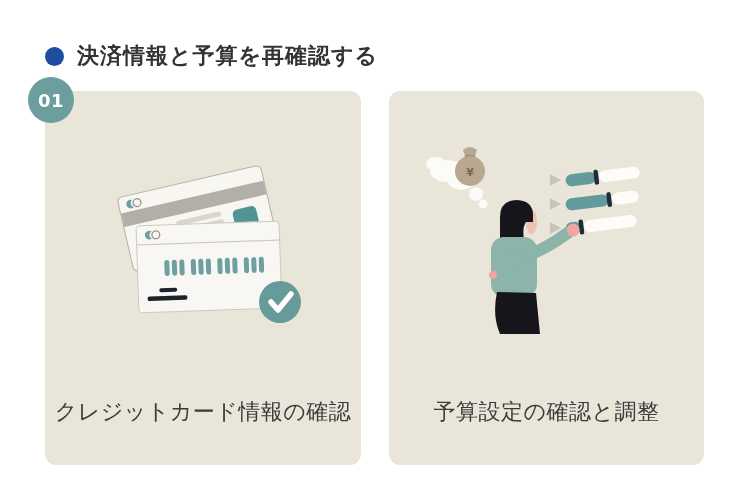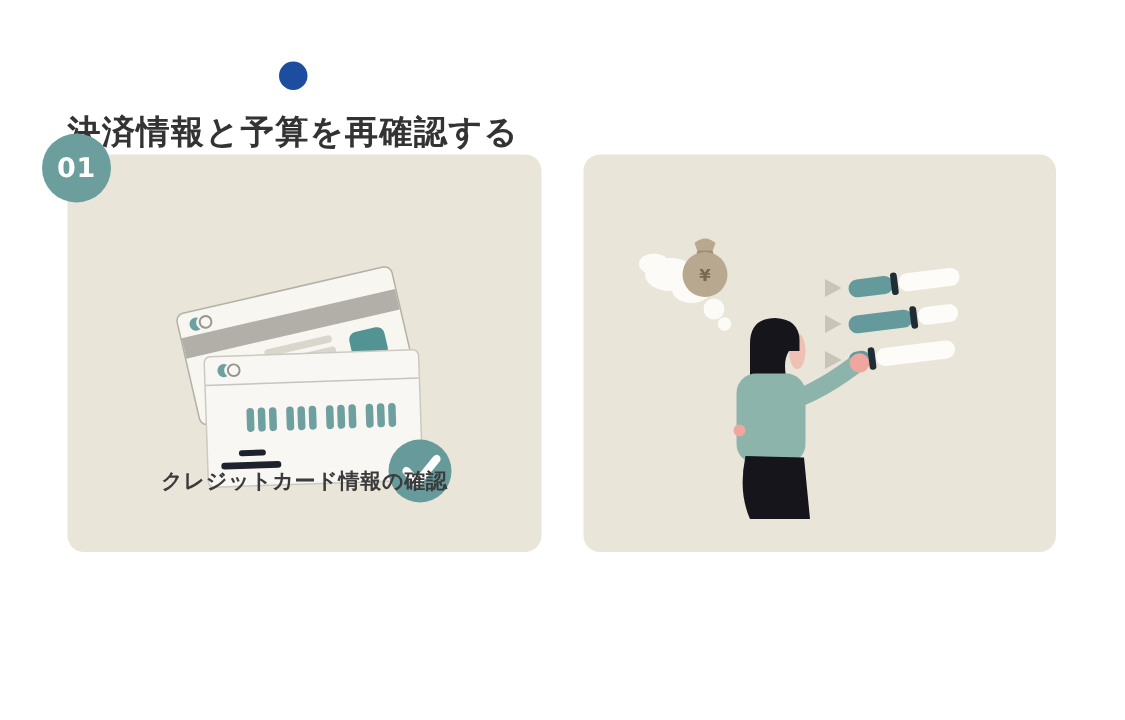--- a/index.html
+++ b/index.html
@@ -2,39 +2,39 @@
 <html><head>
 <meta charset="utf-8">
 <style>
   * { margin:0; padding:0; box-sizing:border-box; }
   html,body { background:#ffffff; }
   .canvas {
     position:relative; width:750px; height:480px; background:#ffffff;
     font-family:"DejaVu Sans","Liberation Sans",sans-serif; overflow:hidden;
   }
   
-  .header { position:absolute; left:45px; top:41px; display:flex; align-items:center; gap:13px;flex-direction:column; }
+  .header { position:absolute; left:45px; top:41px; display:flex; align-items:center; gap:13px; }
   .bullet { width:19px; height:19px; border-radius:50%; background:#1d4d9e; flex:0 0 auto; }
   .title { font-size:22px; font-weight:bold; color:#333333; letter-spacing:1px; }
   
   .card {
-    position:absolute; top:103px; width:316px; height:265px;
+    position:absolute; top:91px; width:316px; height:374px;
     background:#eae5d9; border-radius:11px;
   }
   .card.c1 { left:45px; }
   .card.c2 { left:389px; width:315px; }
   .badge {
     position:absolute; left:-17px; top:-14px; width:46px; height:46px; border-radius:50%;
     background:#6d9e9e; color:#ffffff; font-weight:bold; font-size:18px;
     display:flex; align-items:center; justify-content:center; letter-spacing:0.5px;
   }
   .illus { position:absolute; left:0; top:0; }
   .card-label {
     position:absolute; left:0; bottom:38px; width:100%; text-align:center;
-    font-size:14px; font-weight:bold; color:#3b3b3b; letter-spacing:0.5px;
+    font-size:22px; font-weight:normal; color:#3b3b3b; letter-spacing:0.5px;
   }
 </style>
 </head>
 <body>
 
 <div class="canvas">
 
   <div class="header">
     <span class="bullet"></span>
     <h1 class="title">決済情報と予算を再確認する</h1>
@@ -140,15 +140,16 @@
         <ellipse cx="142.5" cy="131" rx="5.5" ry="12" fill="#efc0b4"></ellipse>
         <path d="M111 148 L111 126 Q111 109 128 109 Q144 110 144 124 L144 131 L137 131 Q133 137 135 148 Z" fill="#15151b"></path>
         <rect x="102" y="146" width="46" height="60" rx="13" fill="#8db4ab"></rect>
         <circle cx="104" cy="184" r="4" fill="#efa69f"></circle>
         <path d="M108 201 Q103 225 111 243 L151 243 L147 202 Z" fill="#15151b"></path>
         <path d="M126 168 Q152 162 180 141" stroke="#8db4ab" stroke-width="12" fill="none" stroke-linecap="round"></path>
         <circle cx="184" cy="139" r="6.5" fill="#efa69f"></circle>
       </g>
     </svg>
 
+    <div class="card-label">予算設定の確認と調整</div>
   </div>
 
 </div>
 
 </body></html>

